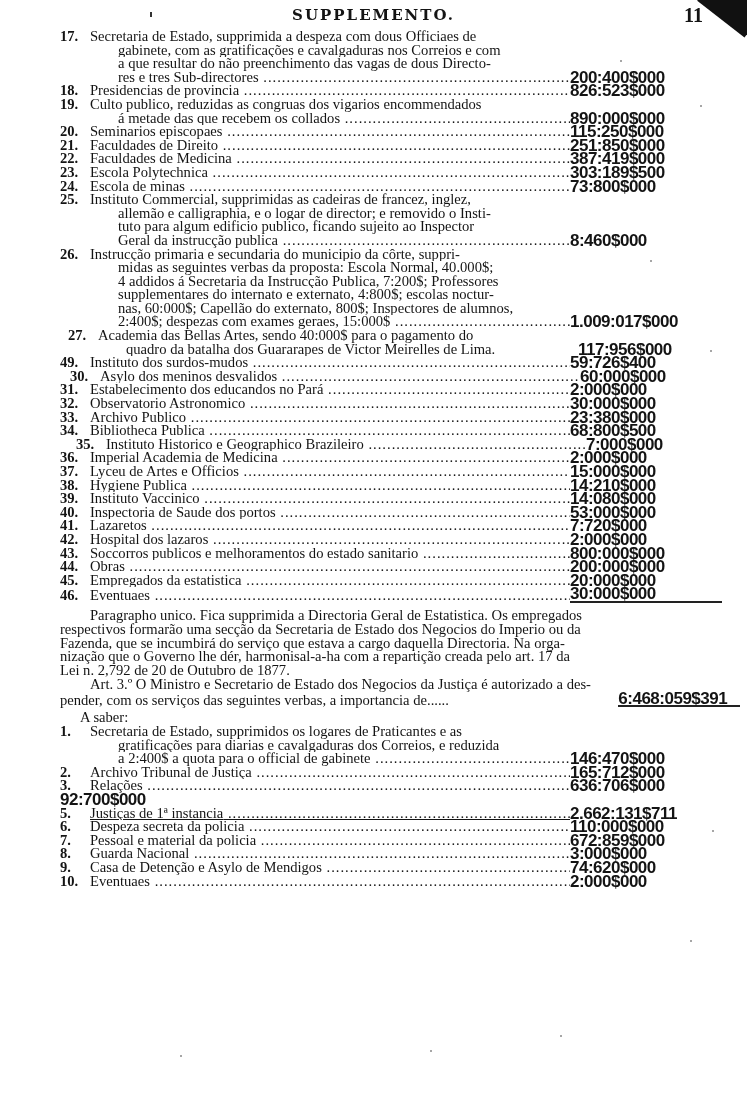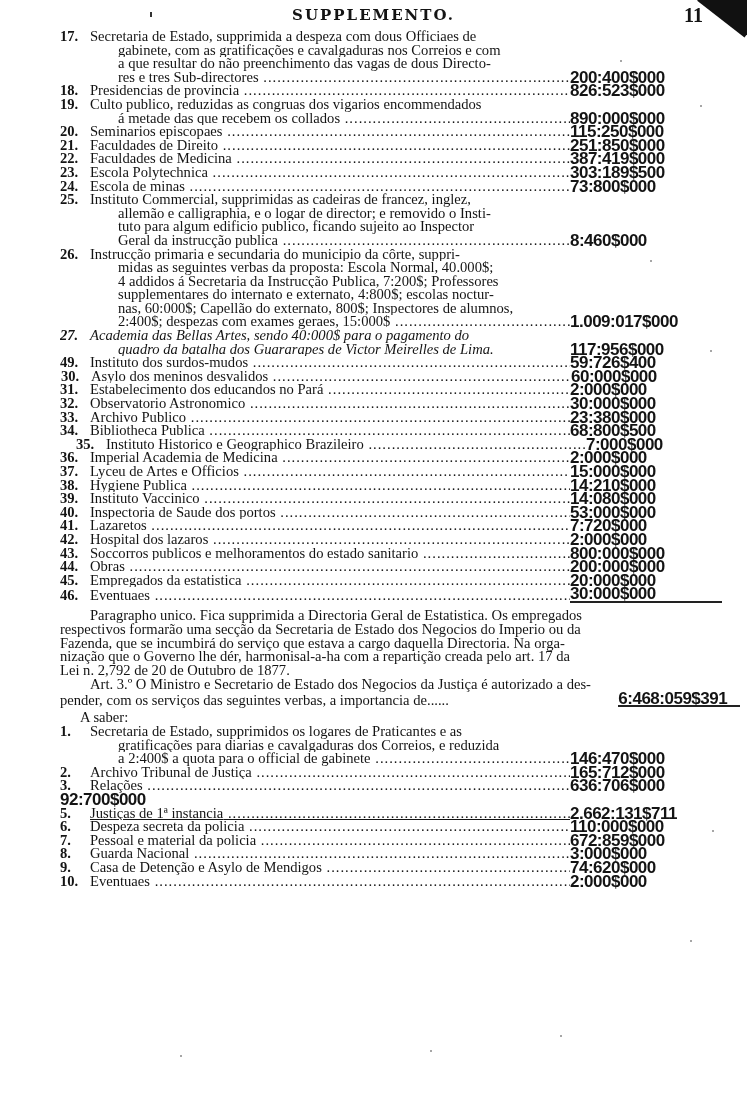--- a/index.html
+++ b/index.html
@@ -108,34 +108,34 @@
           <span class="line"><span class="num">26.</span><span class="body">Instrucção primaria e secundaria do municipio da côrte, suppri-</span></span>
           <span class="line hang"><span class="body">midas as seguintes verbas da proposta: Escola Normal, 40.000$;</span></span>
           <span class="line hang"><span class="body">4 addidos á Secretaria da Instrucção Publica, 7:200$; Professores</span></span>
           <span class="line hang"><span class="body">supplementares do internato e externato, 4:800$; escolas noctur-</span></span>
           <span class="line hang"><span class="body">nas, 60:000$; Capellão do externato, 800$; Inspectores de alumnos,</span></span>
           <span class="line hang leader"><span class="body">2:400$; despezas com exames geraes, 15:000$</span></span>
         </div>
         <div class="amount">1.009:017$000</div>
       </div>
       <div class="row">
-        <div class="text" style="width: 510px; margin-left: 0px; font-style: italic;">
+        <div class="text" style="width: 510px; margin-left: 8px;">
           <span class="line"><span class="num">27.</span><span class="body">Academia das Bellas Artes, sendo 40:000$ para o pagamento do</span></span>
           <span class="line hang"><span class="body">quadro da batalha dos Guararapes de Victor Meirelles de Lima.</span></span>
         </div>
         <div class="amount">117:956$000</div>
       </div>
       <div class="row">
         <div class="text" style="width: 510px; margin-left: 0px;">
           <span class="line leader"><span class="num">49.</span><span class="body">Instituto dos surdos-mudos</span></span>
         </div>
         <div class="amount">59:726$400</div>
       </div>
       <div class="row">
-        <div class="text" style="width: 510px; margin-left: 1px;">
+        <div class="text" style="width: 510px; margin-left: 10px;">
           <span class="line leader"><span class="num">30.</span><span class="body">Asylo dos meninos desvalidos</span></span>
         </div>
         <div class="amount">60:000$000</div>
       </div>
       <div class="row">
         <div class="text" style="width: 510px; margin-left: 0px;">
           <span class="line leader"><span class="num">31.</span><span class="body">Estabelecimento dos educandos no Pará</span></span>
         </div>
         <div class="amount">2:000$000</div>
       </div>

